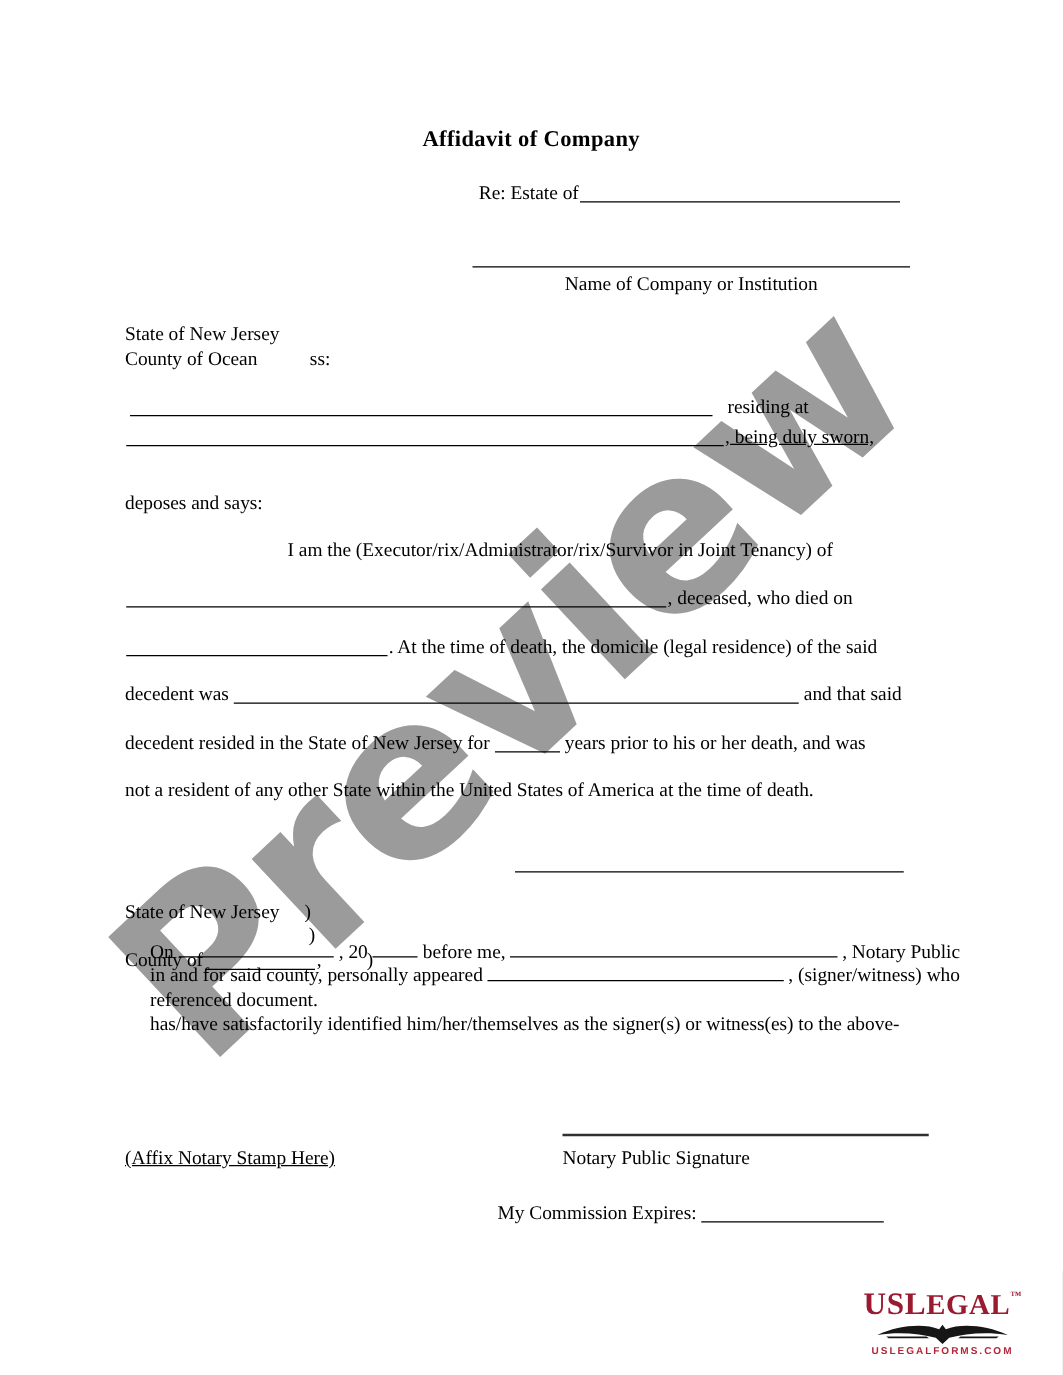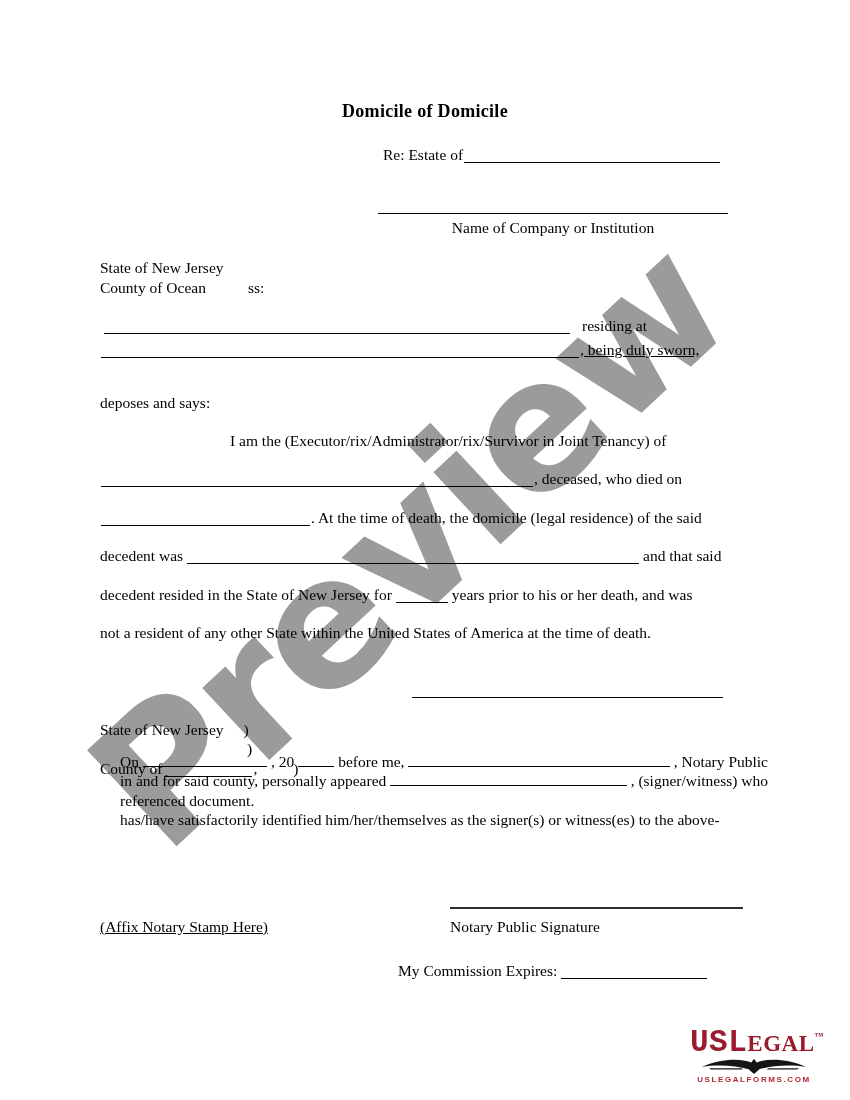--- a/index.html
+++ b/index.html
@@ -55,40 +55,40 @@
   .jurat{left:100px;top:720px;line-height:19.3px;}
   
   .logo{position:absolute;left:690px;top:1023px;width:128px;text-align:center;z-index:1;}
   .wordmark{
     font-family:"Liberation Serif", serif;
     color:#9a1b2f;
     font-weight:bold;
     line-height:26px;
     white-space:nowrap;
   }
-  .wm-big{font-size:31px;letter-spacing:.5px;font-family:Liberation Mono, monospace;}
+  .wm-big{font-size:25px;letter-spacing:.5px;}
   .wm-small{font-size:23px;letter-spacing:.5px;}
   .wm-tm{font-size:9px;vertical-align:12px;letter-spacing:0;}
   .eagle{display:block;margin:-2px auto 0;}
   .site{
     font-family:"Liberation Sans", sans-serif;
     font-size:8px;font-weight:bold;letter-spacing:1.6px;
     color:#b3273a;margin-top:0px;
   }
 </style>
 </head>
 <body>
 
 <div class="page">
 
   <div class="wm">Preview</div>
 
   <div class="content">
 
-    <div class="abs title">Domicile of Domicile</div>
+    <div class="abs title">Affidavit of Company</div>
 
     <div class="abs" style="left:383px;top:146px;">
       <span>Re: Estate of</span><span class="bl tight" style="width:256px;"></span>
     </div>
 
     <div class="caption-line"></div>
     <div class="abs caption-text">Name of Company or Institution</div>
 
     <div class="abs" style="left:100px;top:258px;line-height:20px;">
       <div>State of New Jersey</div>

